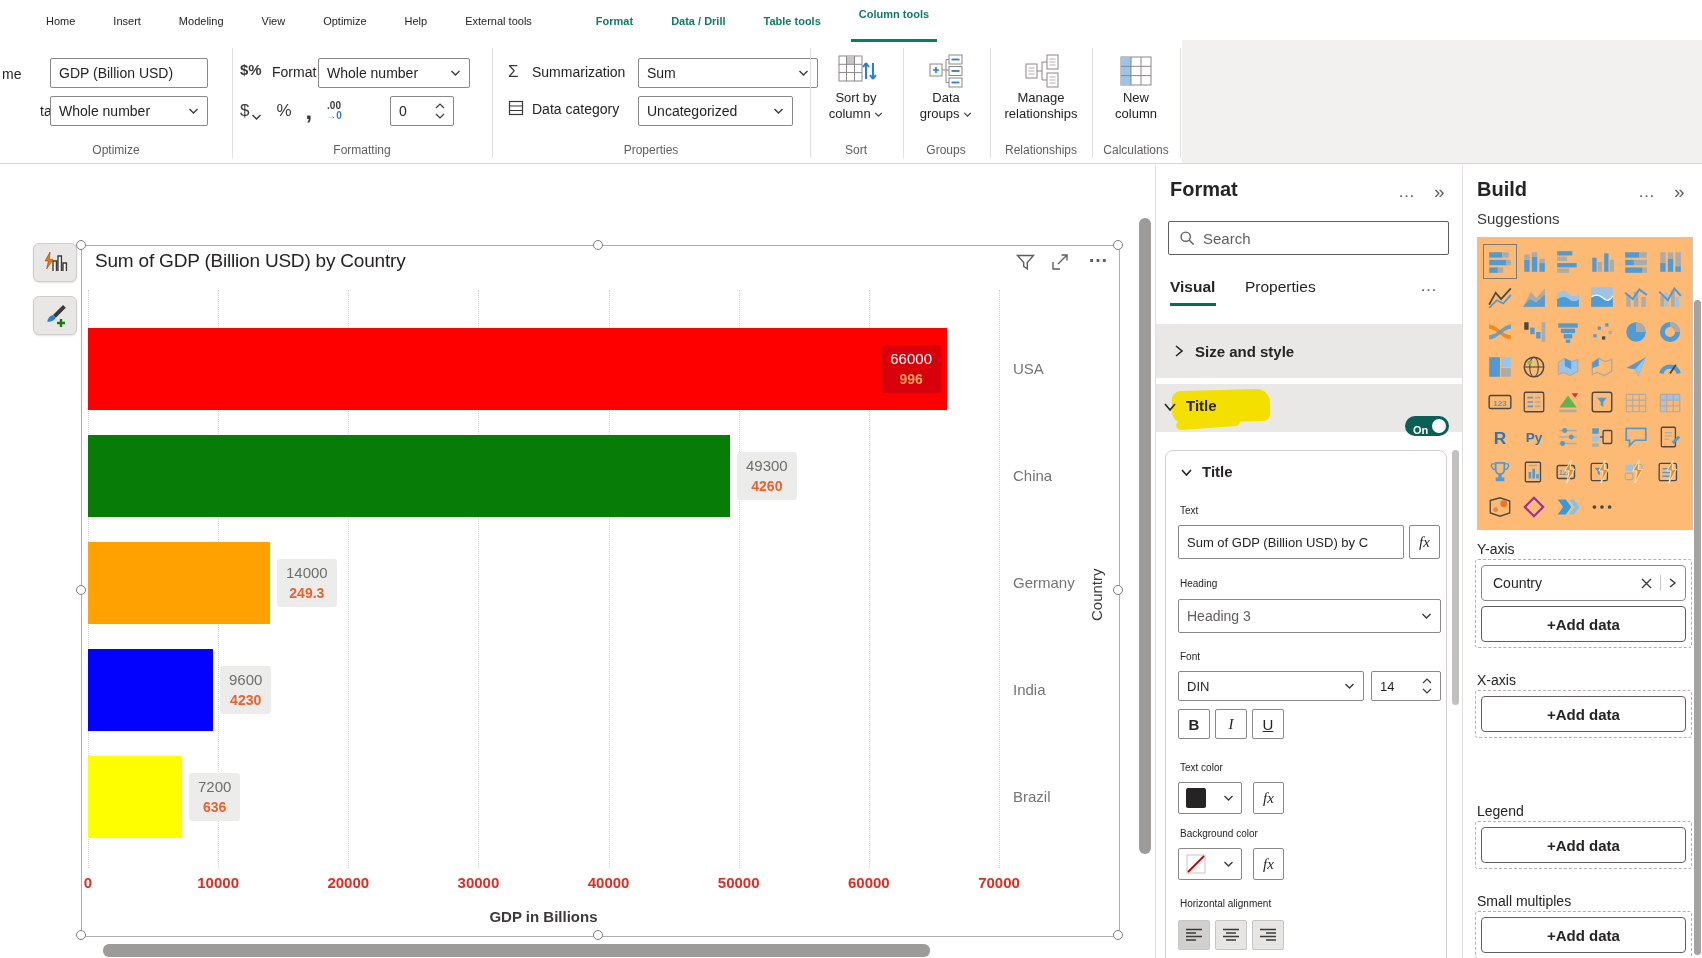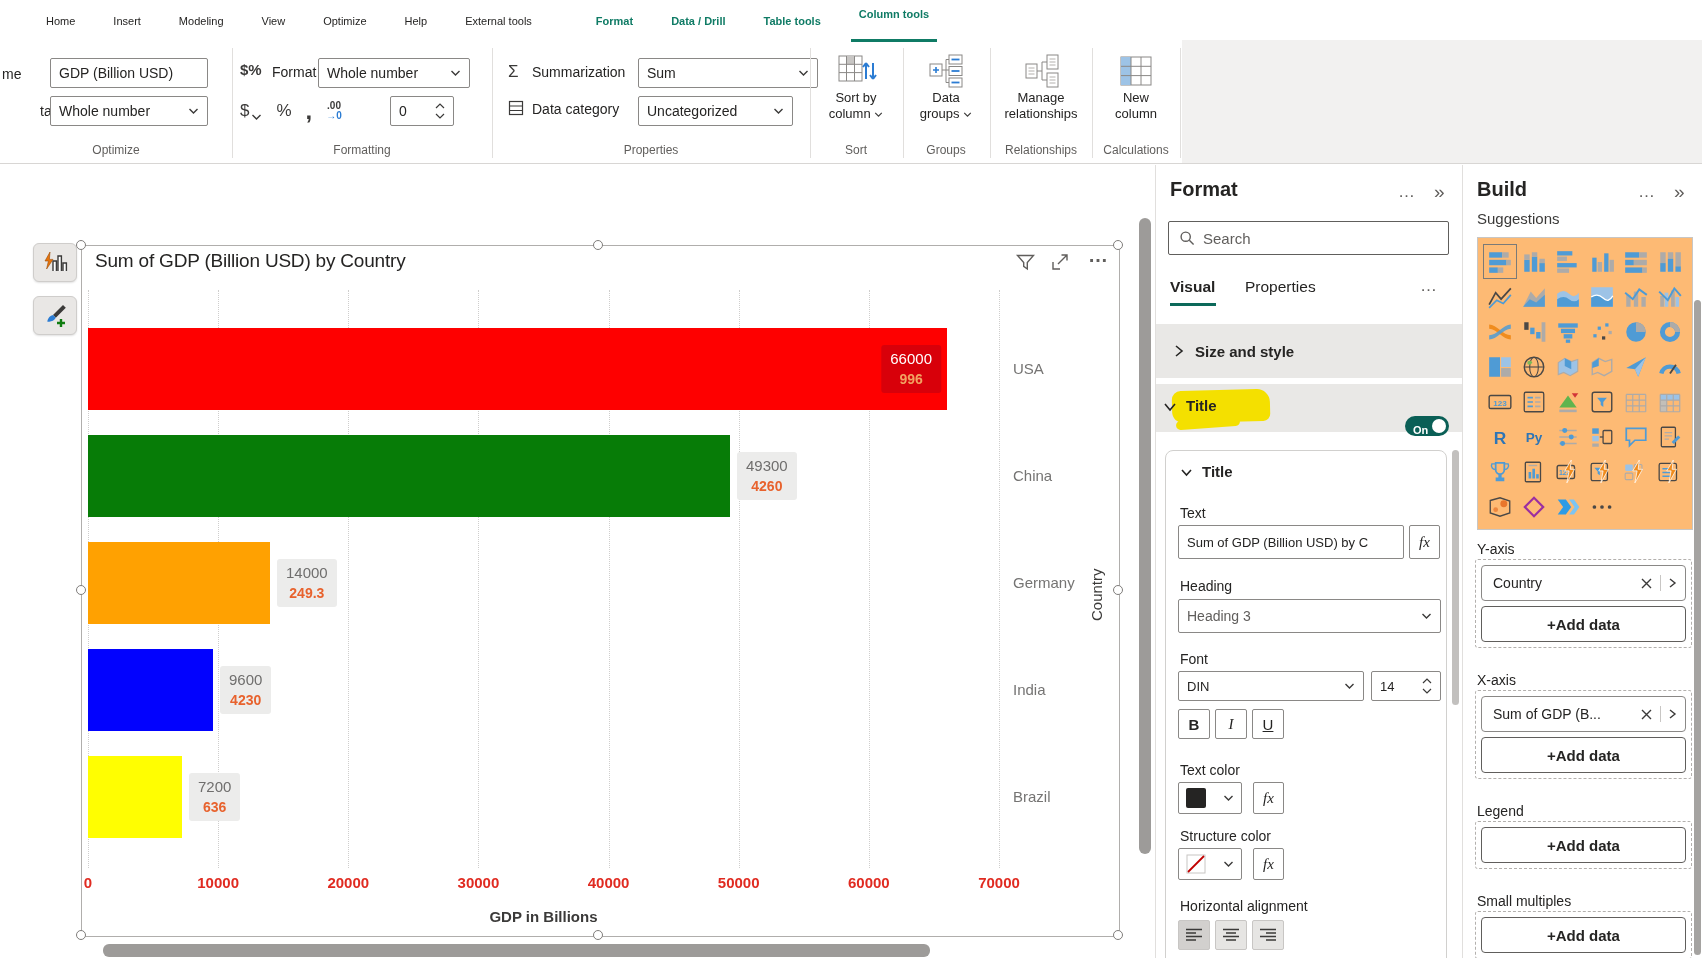--- a/index.html
+++ b/index.html
@@ -36,21 +36,21 @@
   .scroll{background:#9d9b99;border-radius:6px;}
   
   .pane-border{top:165px;width:1px;height:793px;background:#e1dfdd;}
   .pane-title{font-size:20px;font-weight:600;color:#252423;}
   .pane-more{font-size:17px;color:#605e5c;letter-spacing:1px;cursor:pointer;}
   #fp-search{border:1px solid #605e5c;border-radius:2px;background:#fff;display:flex;align-items:center;gap:8px;padding:0 10px;box-sizing:border-box;color:#605e5c;font-size:15px;cursor:text;}
   .fp-tab{font-size:15.5px;cursor:pointer;}
   .fp-tab.on{font-weight:700;}
   .fp-section{background:#e9e8e6;display:flex;align-items:center;padding:0 17px;box-sizing:border-box;font-weight:700;font-size:15px;gap:10px;cursor:pointer;}
   #title-card{border:1px solid #d1d0ce;border-radius:8px;background:#fff;}
-  .card-lbl{font-size:14px;color:#252423;}
+  .card-lbl{font-size:10px;color:#252423;}
   .fxbtn{border:1px solid #8a8886;border-radius:2px;background:#fff;display:flex;align-items:center;justify-content:center;font-family:"Liberation Serif",serif;font-style:italic;font-size:15px;cursor:pointer;box-sizing:border-box;}
   .biubtn{border:1px solid #8a8886;border-radius:2px;background:#fff;display:flex;align-items:center;justify-content:center;font-size:15px;cursor:pointer;box-sizing:border-box;}
   .alignbtn{background:#e6e5e3;border:1px solid #c8c6c4;border-radius:2px;display:flex;align-items:center;justify-content:center;cursor:pointer;box-sizing:border-box;}
   .alignbtn.sel{background:#d2d0ce;}
   .swatchbox{border:1px solid #8a8886;border-radius:2px;background:#fff;display:flex;align-items:center;justify-content:space-between;padding:0 7px;box-sizing:border-box;cursor:pointer;}
   #fp-toggle{border-radius:10px;display:flex;align-items:flex-end;cursor:pointer;margin-top:15px;}
   #fp-toggle .knob{width:14px;height:14px;border-radius:50%;background:#fff;position:absolute;right:3px;top:3px;}
   .hl{background:#f4e000;transform:rotate(-1.5deg);}
   
   #sugg-box{border:1px solid #c8c6c4;background:#fdba74;display:flex;flex-wrap:wrap;align-content:flex-start;padding:6px 5px;box-sizing:border-box;}
@@ -436,21 +436,21 @@
       <div class="abs swatchbox" style="left:12px;top:331px;width:64px;height:32px;">
         <span style="width:20px;height:20px;background:#252423;border-radius:2px;"></span>
         <span class="chev-d">
             <svg width="11" height="8" viewBox="0 0 11 8">
               <polyline points="1.5,2 5.5,6 9.5,2" fill="none" stroke="#3b3a39" stroke-width="1.4"></polyline>
             </svg>
           </span>
       </div>
       <div class="abs fxbtn" style="left:87px;top:331px;width:31px;height:32px;">fx</div>
 
-      <div class="abs card-lbl" style="left:14px;top:377px;">Structure color</div>
+      <div class="abs card-lbl" style="left:14px;top:377px;">Background color</div>
       <div class="abs swatchbox" style="left:12px;top:397px;width:64px;height:32px;">
         <span>
             <svg width="20" height="20" viewBox="0 0 20 20">
               <rect x="1" y="1" width="18" height="18" fill="#fff" stroke="#c8c6c4"></rect>
               <line x1="2" y1="18" x2="18" y2="2" stroke="#c00000" stroke-width="1.8"></line>
             </svg>
           </span>
         <span class="chev-d">
             <svg width="11" height="8" viewBox="0 0 11 8">
               <polyline points="1.5,2 5.5,6 9.5,2" fill="none" stroke="#3b3a39" stroke-width="1.4"></polyline>
@@ -828,34 +828,20 @@
         <span>
               <svg width="9" height="12" viewBox="0 0 9 12">
                 <polyline points="2,2 7,6 2,10" fill="none" stroke="#3b3a39" stroke-width="1.4"></polyline>
               </svg>
             </span>
           </div>
           <div class="adddata">+Add data</div>
         </div>
         <div class="abs well-lbl" style="left: 1477px; top: 672px;">X-axis</div>
         <div class="abs well" style="left: 1475px; top: 690px; width: 217px;">
-          <div class="pill">
-            <span class="grow">Sum of GDP (B...</span>
-        <span>
-              <svg width="13" height="13" viewBox="0 0 13 13">
-                <path d="M2 2 L11 11 M11 2 L2 11" stroke="#3b3a39" stroke-width="1.4"></path>
-              </svg>
-            </span>
-        <span style="width:1px;height:16px;background:#c8c6c4;"></span>
-        <span>
-              <svg width="9" height="12" viewBox="0 0 9 12">
-                <polyline points="2,2 7,6 2,10" fill="none" stroke="#3b3a39" stroke-width="1.4"></polyline>
-              </svg>
-            </span>
-          </div>
           <div class="adddata">+Add data</div>
         </div>
         <div class="abs well-lbl" style="left: 1477px; top: 803px;">Legend</div>
         <div class="abs well" style="left: 1475px; top: 821px; width: 217px;">
           <div class="adddata">+Add data</div>
         </div>
         <div class="abs well-lbl" style="left: 1477px; top: 893px;">Small multiples</div>
         <div class="abs well" style="left: 1475px; top: 911px; width: 217px;">
           <div class="adddata">+Add data</div>
         </div>

